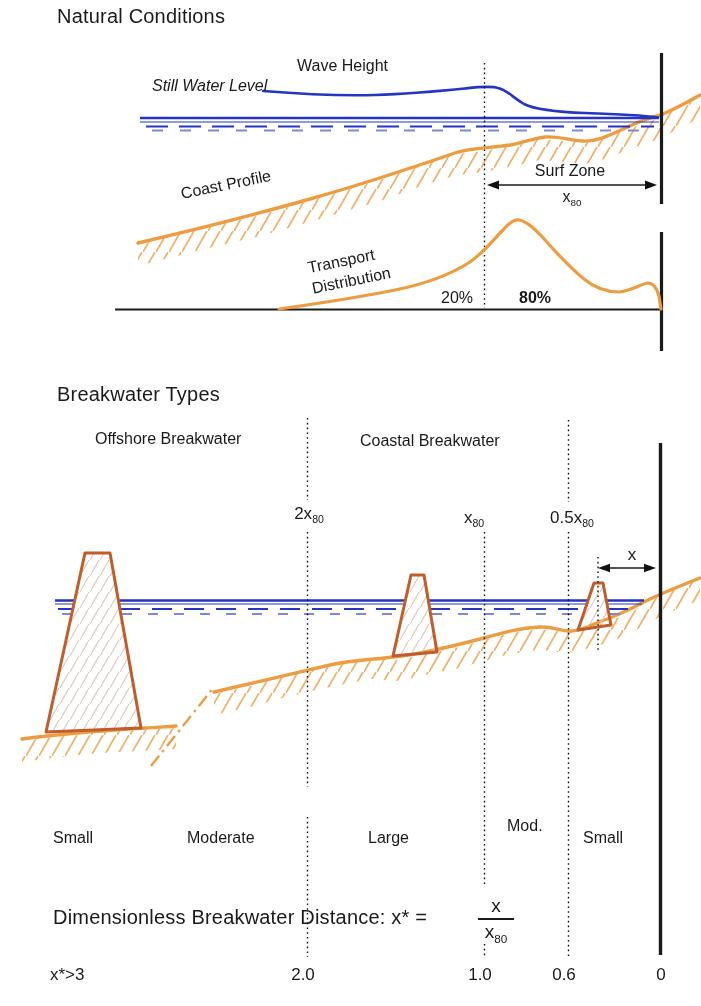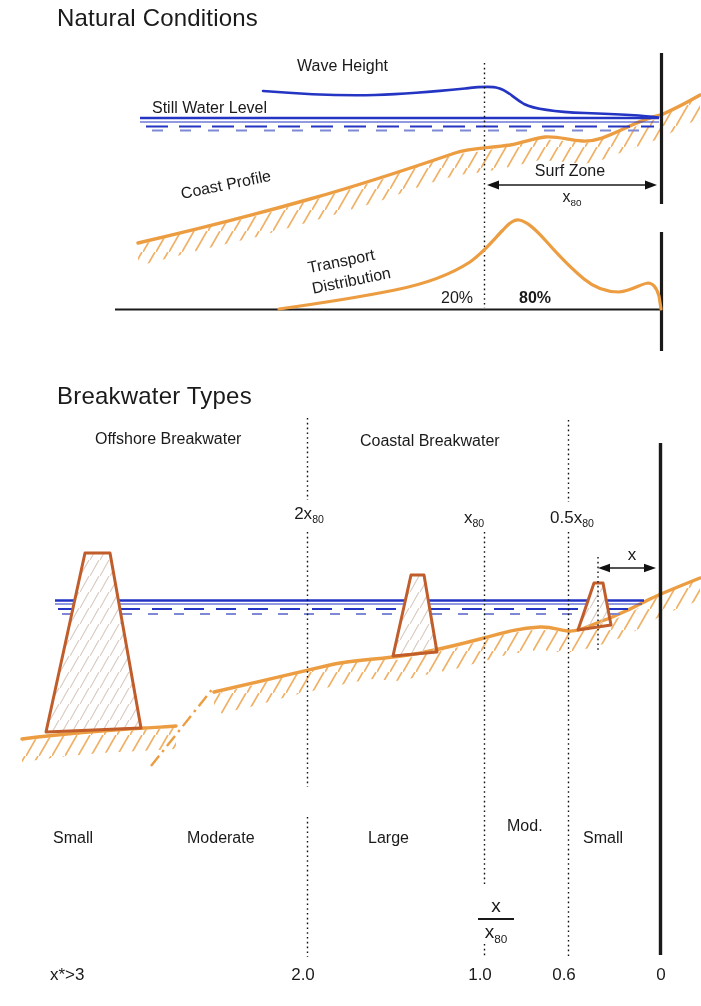--- a/index.html
+++ b/index.html
@@ -4,21 +4,21 @@
 <style>
   :root{
     --blue:#2535c3; --blueLight:#7e88d4; --orange:#ec9d41; --orangeLight:#f0b167;
     --brown:#c05d2b; --bwHatch:#d6c8bf; --ink:#1a1a1a;
   }
   html,body{margin:0;padding:0;background:#fff;}
   .canvas{position:relative;width:701px;height:1006px;background:#fff;overflow:hidden;
           font-family:"Liberation Sans",sans-serif;color:var(--ink);}
   .canvas svg{position:absolute;left:0;top:0;}
   .lbl{position:absolute;font-size:16px;line-height:1.2;white-space:nowrap;} .md{font-size:17px;}
-  .title{font-size:24px;letter-spacing:.2px;}
+  .title{font-size:20px;letter-spacing:.2px;}
   .ctr{transform:translateX(-50%);}
   .rot{transform-origin:0 50%;}
   sub{font-size:.62em;line-height:0;}
   .frac{position:absolute;text-align:center;font-size:19px;line-height:1;}
   .frac .bar{height:0;border-top:2px solid var(--ink);margin:3px 0 2px 0;}
   .beach{line-height:1.42;}
   
   .k{stroke:var(--ink);fill:none;}
   .blue{stroke:var(--blue);fill:none;}
   .blueL{stroke:var(--blueLight);fill:none;}
@@ -109,21 +109,21 @@
       <g>
         <line class="k" stroke-width="1.6" x1="604" y1="568" x2="650" y2="568"></line>
         <polygon class="head" points="598,568 610,563.8 610,572.2"></polygon>
         <polygon class="head" points="656,568 644,563.8 644,572.2"></polygon>
       </g>
     </g>
   </svg>
 
   <div class="lbl title" style="left:57px;top:4px;">Natural Conditions</div>
   <div class="lbl" style="left:297px;top:56px;">Wave Height</div>
-  <div class="lbl" style="left:152px;top:98px;">Still Water Level</div>
+  <div class="lbl" style="left:152px;top:76px;font-style:italic;">Still Water Level</div>
   <div class="lbl rot" style="left:181px;top:184px;transform:rotate(-11.5deg);">Coast Profile</div>
   <div class="lbl ctr" style="left:570px;top:161px;">Surf Zone</div>
   <div class="lbl ctr" style="left:572px;top:187px;"><span>x</span><sub>80</sub></div>
   <div class="lbl rot" style="left:310px;top:257px;transform:rotate(-11.5deg);line-height:1.32;">
     <span style="display:block">Transport</span>
     <span style="display:block">Distribution</span>
   </div>
   <div class="lbl ctr" style="left:457px;top:288px;">20%</div>
   <div class="lbl ctr" style="left:535px;top:288px;font-weight:bold;">80%</div>
 
@@ -134,20 +134,21 @@
   <div class="lbl md ctr" style="left:474px;top:508px;"><span>x</span><sub>80</sub></div>
   <div class="lbl md ctr" style="left:572px;top:508px;"><span>0.5x</span><sub>80</sub></div>
   <div class="lbl md ctr" style="left:632px;top:545px;">x</div>
 
   <div class="lbl" style="left:53px;top:828px;">Small</div>
   <div class="lbl" style="left:187px;top:828px;">Moderate</div>
   <div class="lbl" style="left:368px;top:828px;">Large</div>
   <div class="lbl" style="left:507px;top:816px;">Mod.</div>
   <div class="lbl" style="left:583px;top:828px;">Small</div>
 
+  <div class="lbl title" style="left:53px;top:905px;">Dimensionless Breakwater Distance: x* =</div>
   <div class="frac" style="left:478px;top:896px;width:36px;">
     <div>x</div>
     <div class="bar"></div>
     <div><span>x</span><sub>80</sub></div>
   </div>
 
   <div class="lbl md" style="left:50px;top:965px;">x*&gt;3</div>
   <div class="lbl md ctr" style="left:303px;top:965px;">2.0</div>
   <div class="lbl md ctr" style="left:480px;top:965px;text-align:right;">1.0</div>
   <div class="lbl md ctr" style="left:564px;top:965px;">0.6</div>

